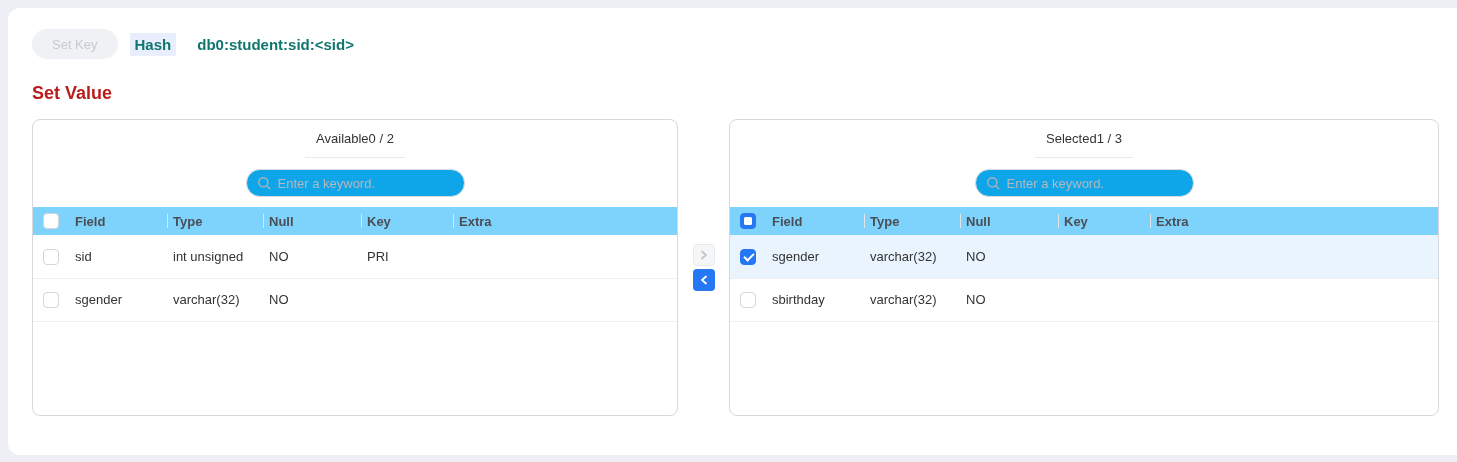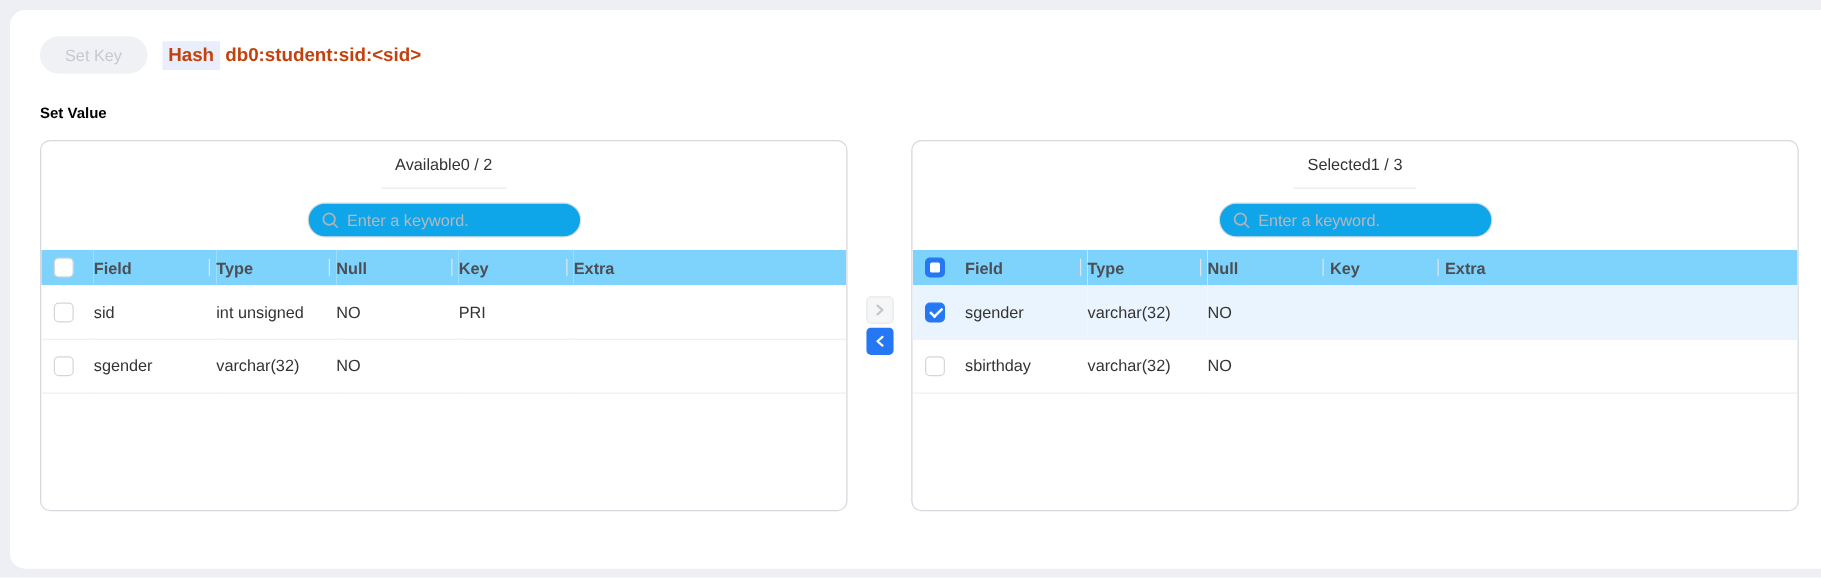--- a/index.html
+++ b/index.html
@@ -15,24 +15,24 @@
     background:#ffffff; border-radius:12px;
     padding:21px 24px 0 24px;
   }
   
   .topbar { display:flex; align-items:center; height:30px; }
   .pill-btn {
     background:#f0f1f4; color:#c6c9cf; border:none; border-radius:16px;
     height:30px; padding:0 20px; font-size:13px; font-family:inherit;
     cursor:not-allowed;
   }
-  .key-line { margin-left:12px; font-size:15px; font-weight:bold; color:#c2410c; display:flex; align-items:center; }
+  .key-line { margin-left:12px; font-size:15px; font-weight:bold; color:#0f766e; display:flex; align-items:center; }
   .key-type { background:#e9eefc; padding:3px 5px; }
-  .key-pattern { margin-left:4px; }
-  .section-title { margin-top:24px; font-size:12px; font-weight:bold; color:#000000; }
+  .key-pattern { margin-left:21px; }
+  .section-title { margin-top:24px; font-size:18px; font-weight:bold; color:#b91c1c; }
   
   .panels { margin-top:15px; display:flex; height:297px; }
   .panel {
     background:#fff; border:1px solid #d6d8dd; border-radius:8px;
     display:flex; flex-direction:column; overflow:hidden;align-items:center;
   }
   .panel--available { width:646px; }
   .panel--selected { width:710px; }
   .middle { width:51px; display:flex; flex-direction:column; align-items:center; justify-content:center; gap:3px; }
   .move-btn {

